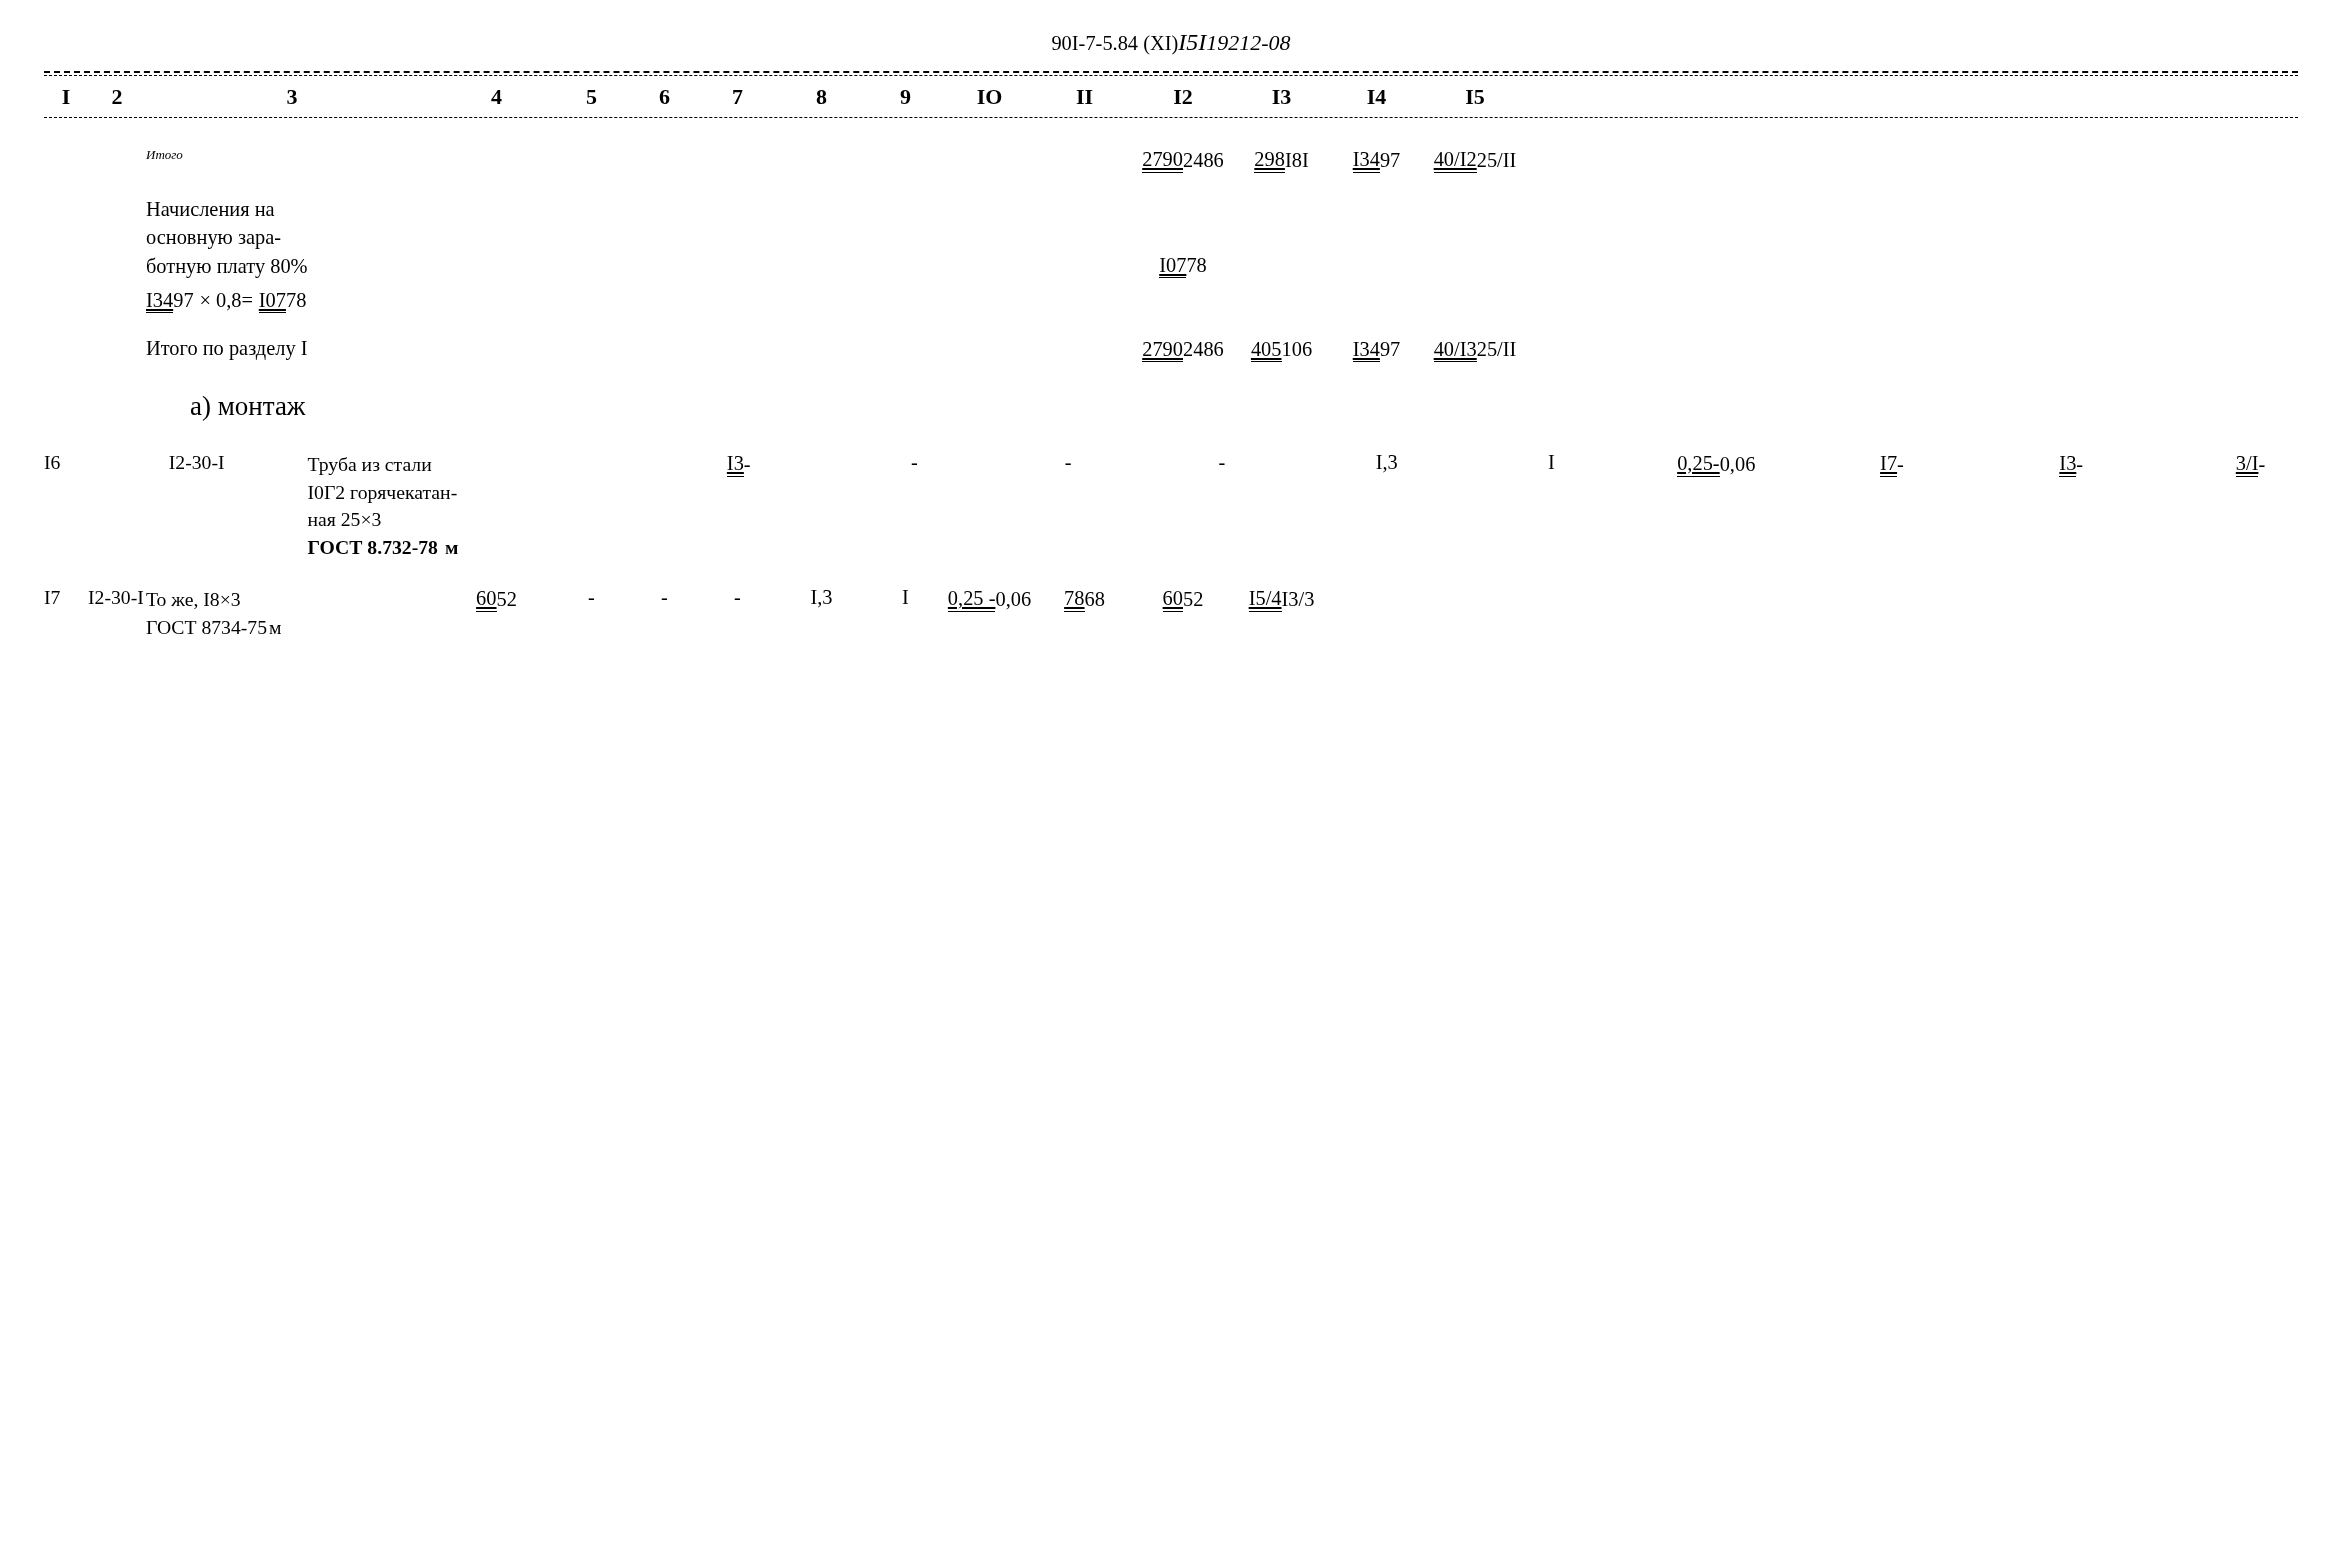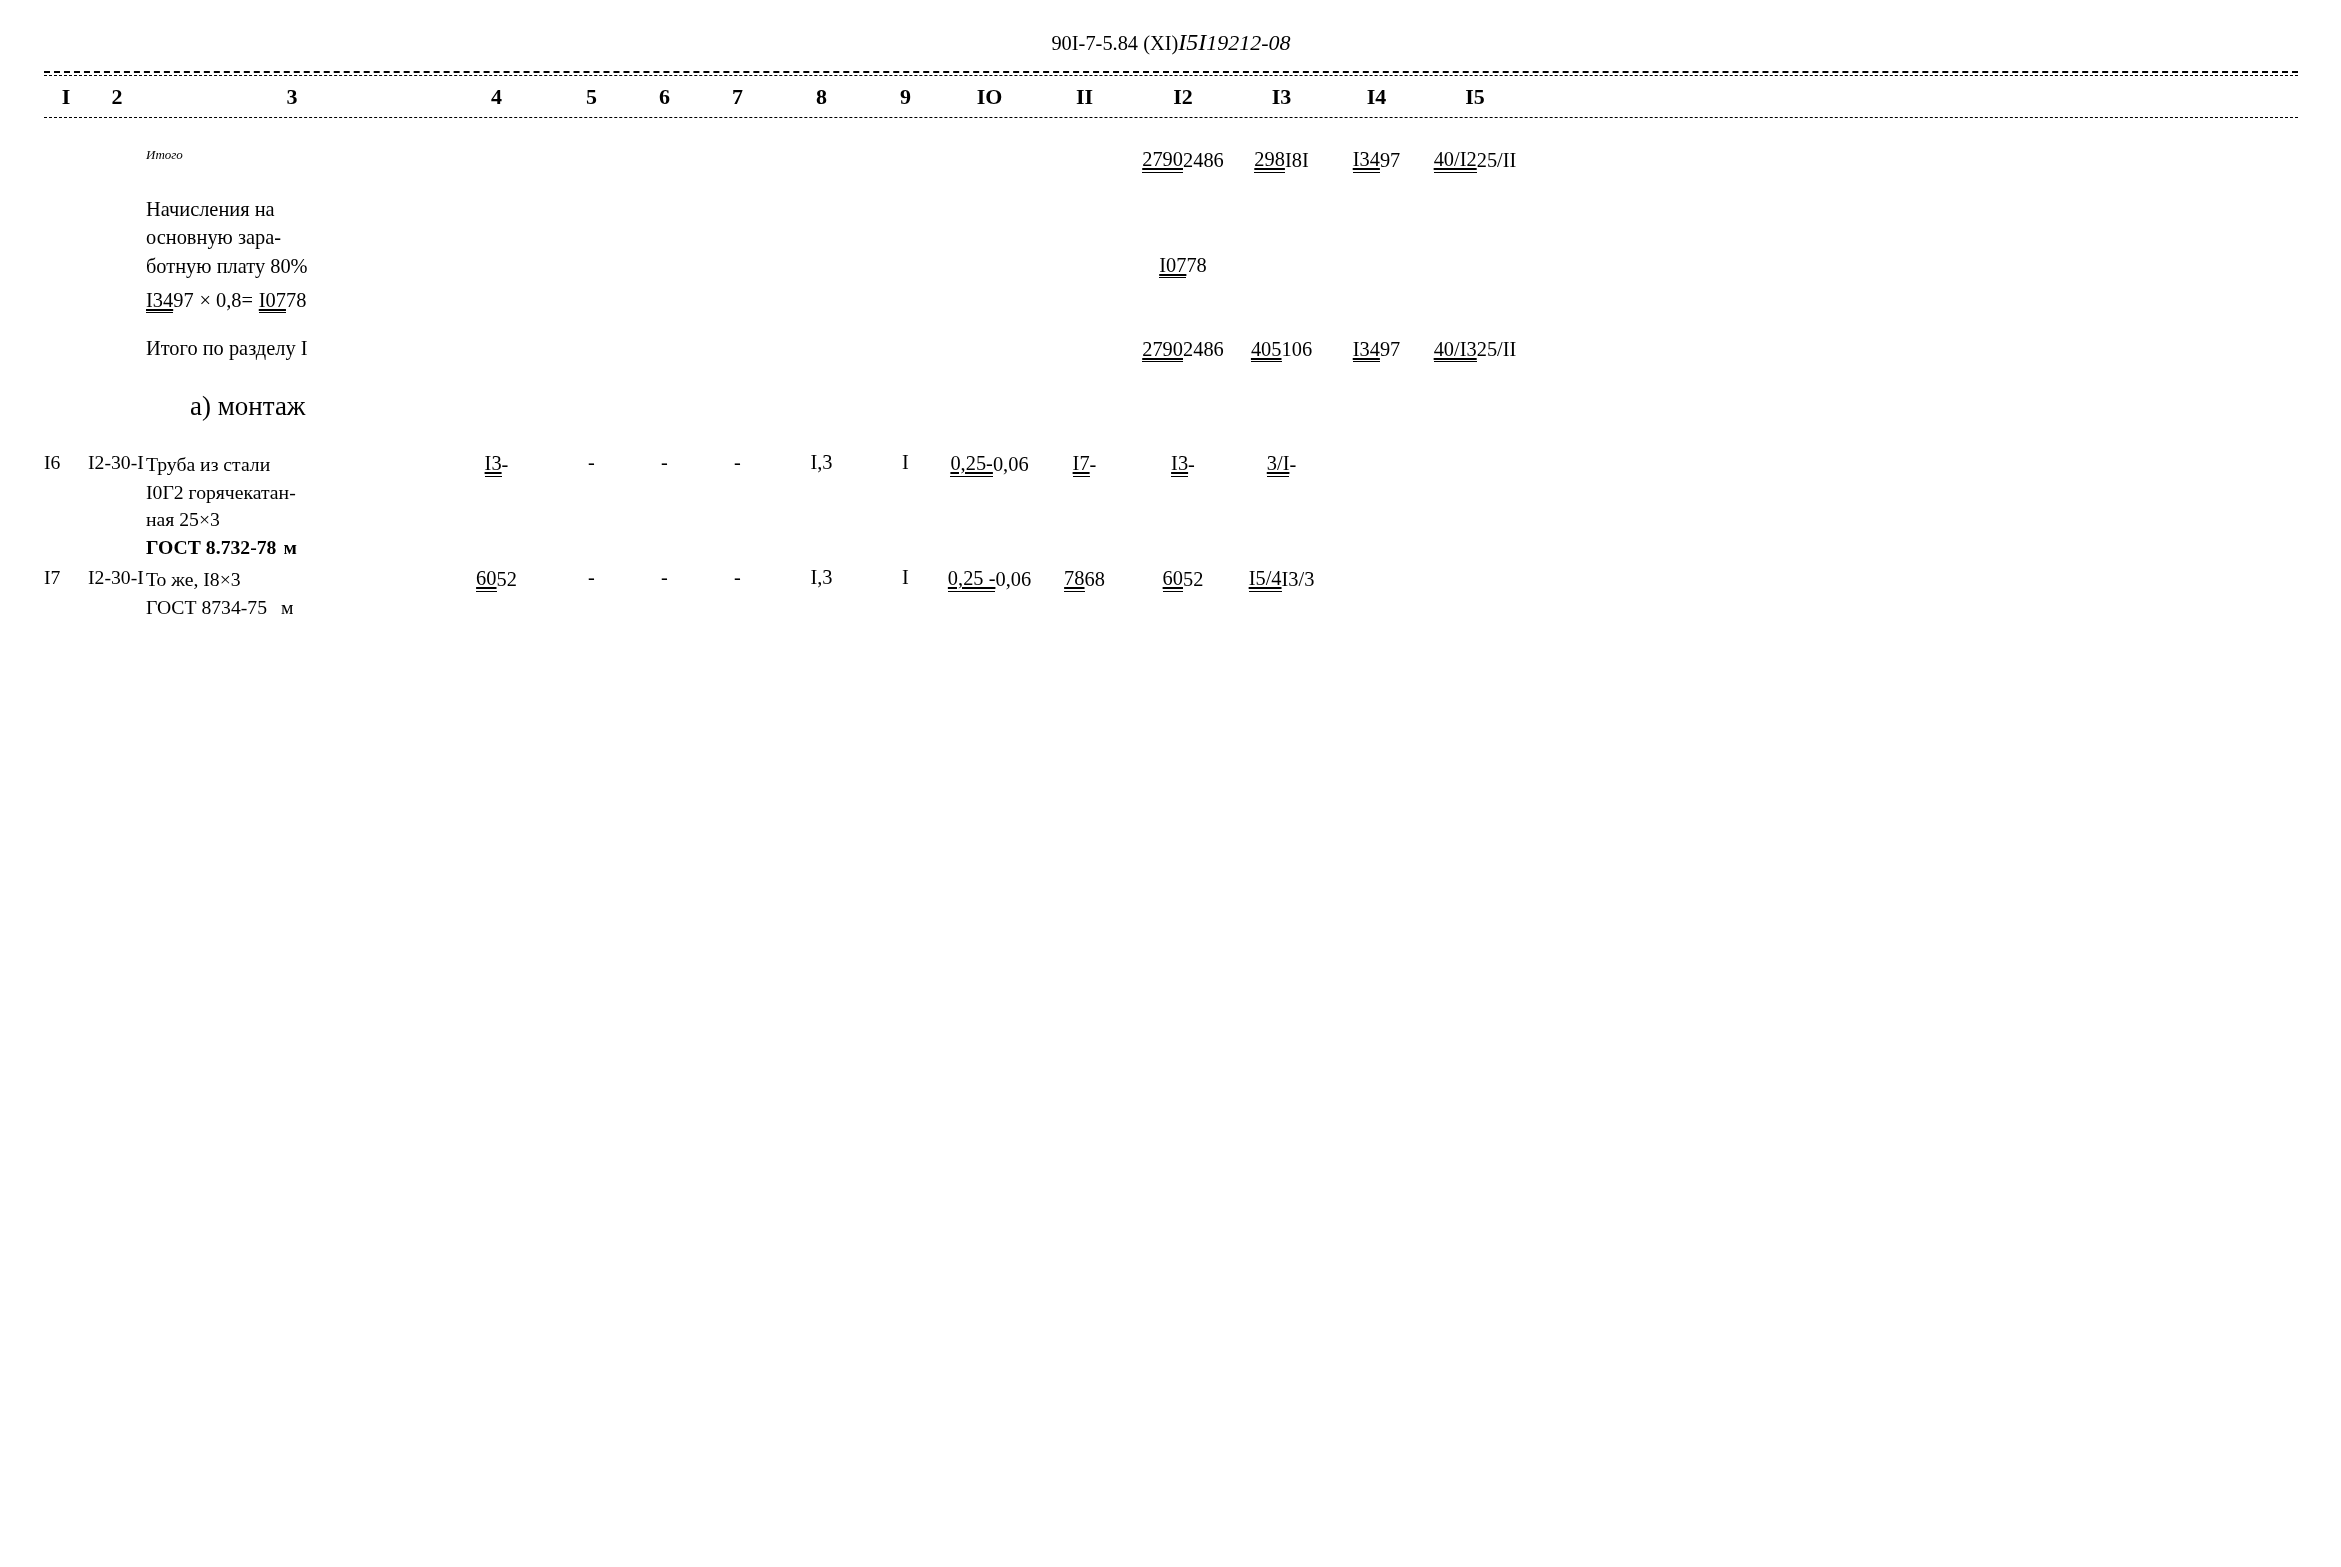--- a/index.html
+++ b/index.html
@@ -228,21 +228,21 @@
         <div class="top underline">40/I3</div>
         <div class="bot">25/II</div>
       </div>
     </div>
   </div>
 
   <div style="margin-left: 146px; font-size: 27px; margin-bottom: 29px;">
     <span>а) монтаж</span>
   </div>
 
-  <div class="full-row" style="margin-bottom: 5px;">
+  <div class="full-row" style="margin-bottom: 25px; justify-content: space-between;">
     <div class="col1" style="font-size:19.7px;">I6</div>
     <div class="col2" style="font-size:19.7px;">I2-30-I</div>
     <div class="col3" style="font-size:19.7px; line-height:1.4;">
       <div>Труба из стали</div>
       <div>I0Г2 горячекатан-</div>
       <div>ная 25×3</div>
       <div style="display:flex; align-items:center; gap:7px;font-weight:bold;">
         <span>ГОСТ 8.732-78</span>
         <span>м</span>
       </div>
@@ -284,21 +284,21 @@
     </div>
   </div>
 
   <div class="full-row" style="margin-bottom: 14.6px;">
     <div class="col1" style="font-size:19.7px;">I7</div>
     <div class="col2" style="font-size:19.7px;">I2-30-I</div>
     <div class="col3" style="font-size:19.7px; line-height:1.4;">
       <div style="display:flex; align-items:center; gap:8.7px;">
         <span>То же, I8×3</span>
       </div>
-      <div style="display:flex; align-items:center; gap:14px;">
+      <div style="display:flex; align-items:center; gap:2px;">
         <span>ГОСТ 8734-75</span>
         <span>м</span>
       </div>
     </div>
     <div class="col4">
       <div class="stacked">
         <div class="top underline">60</div>
         <div class="bot">52</div>
       </div>
     </div>

